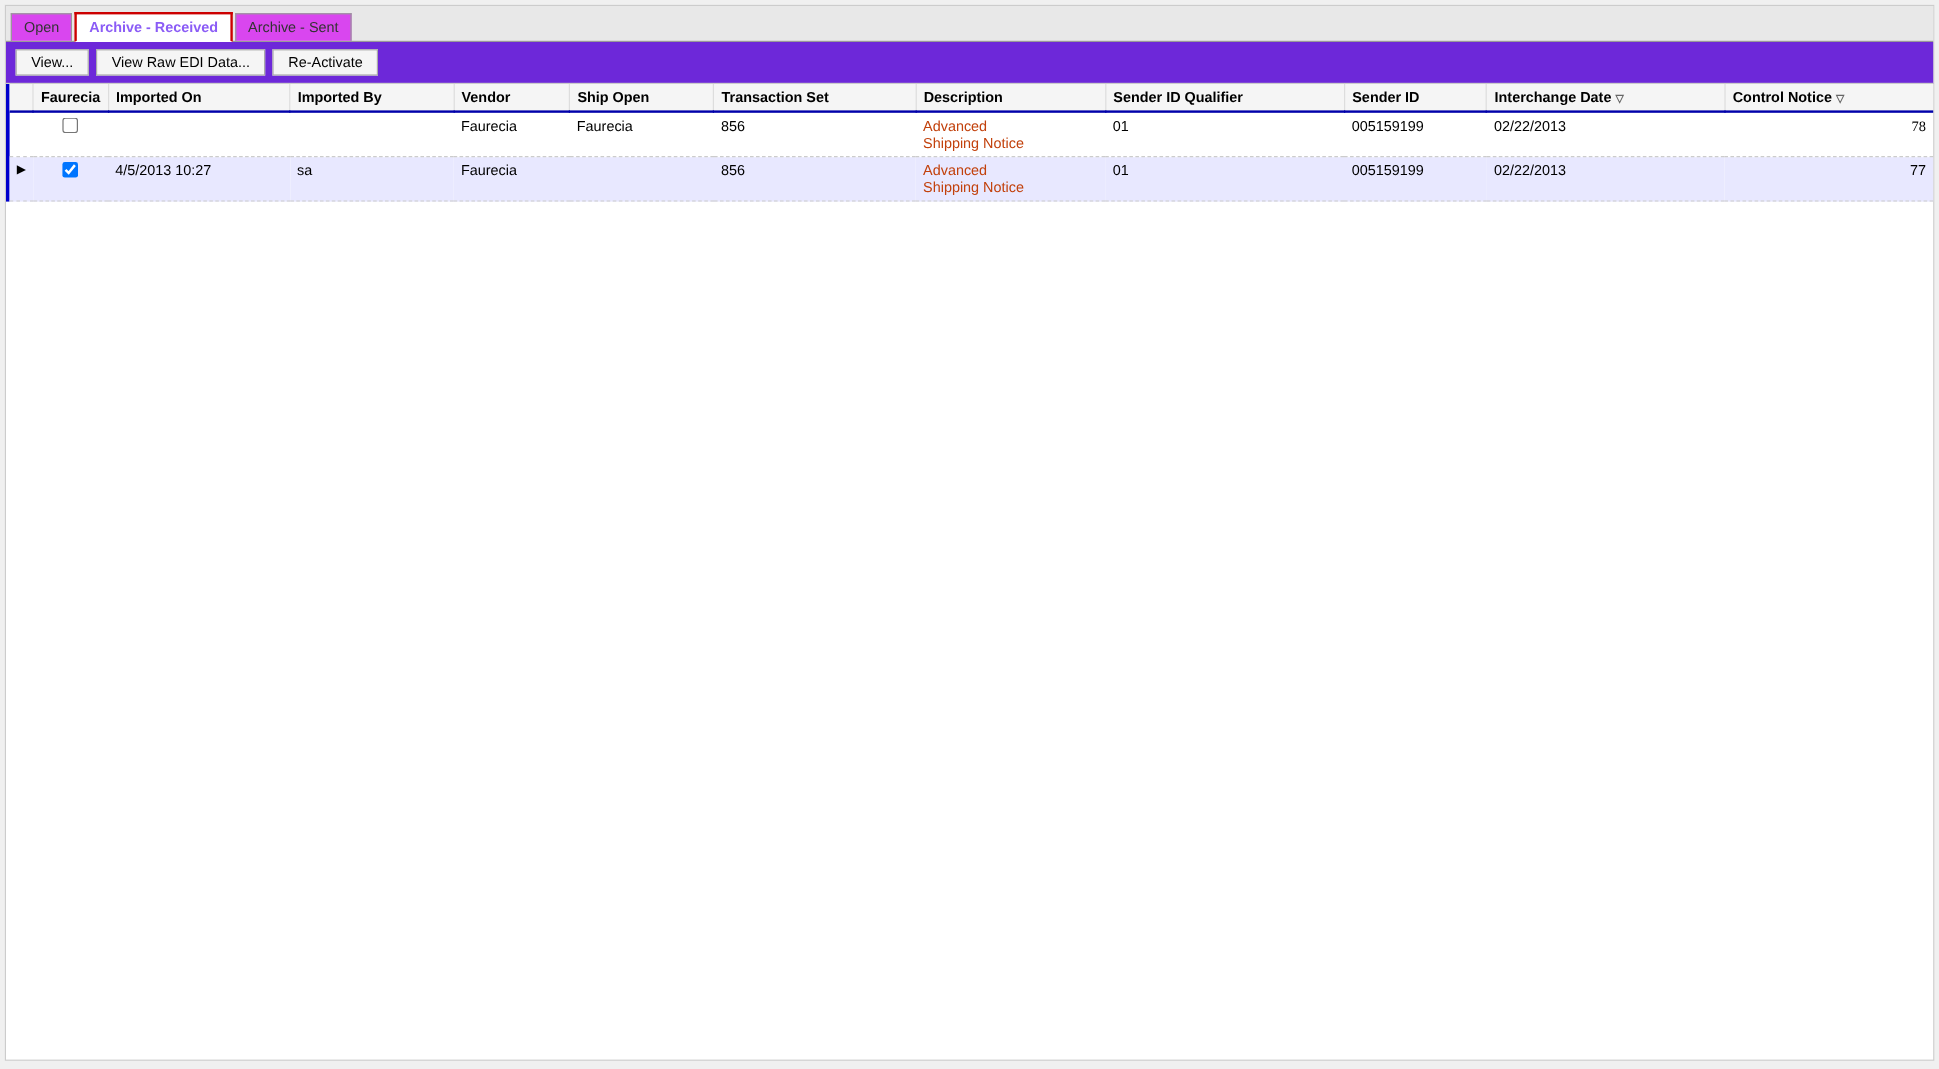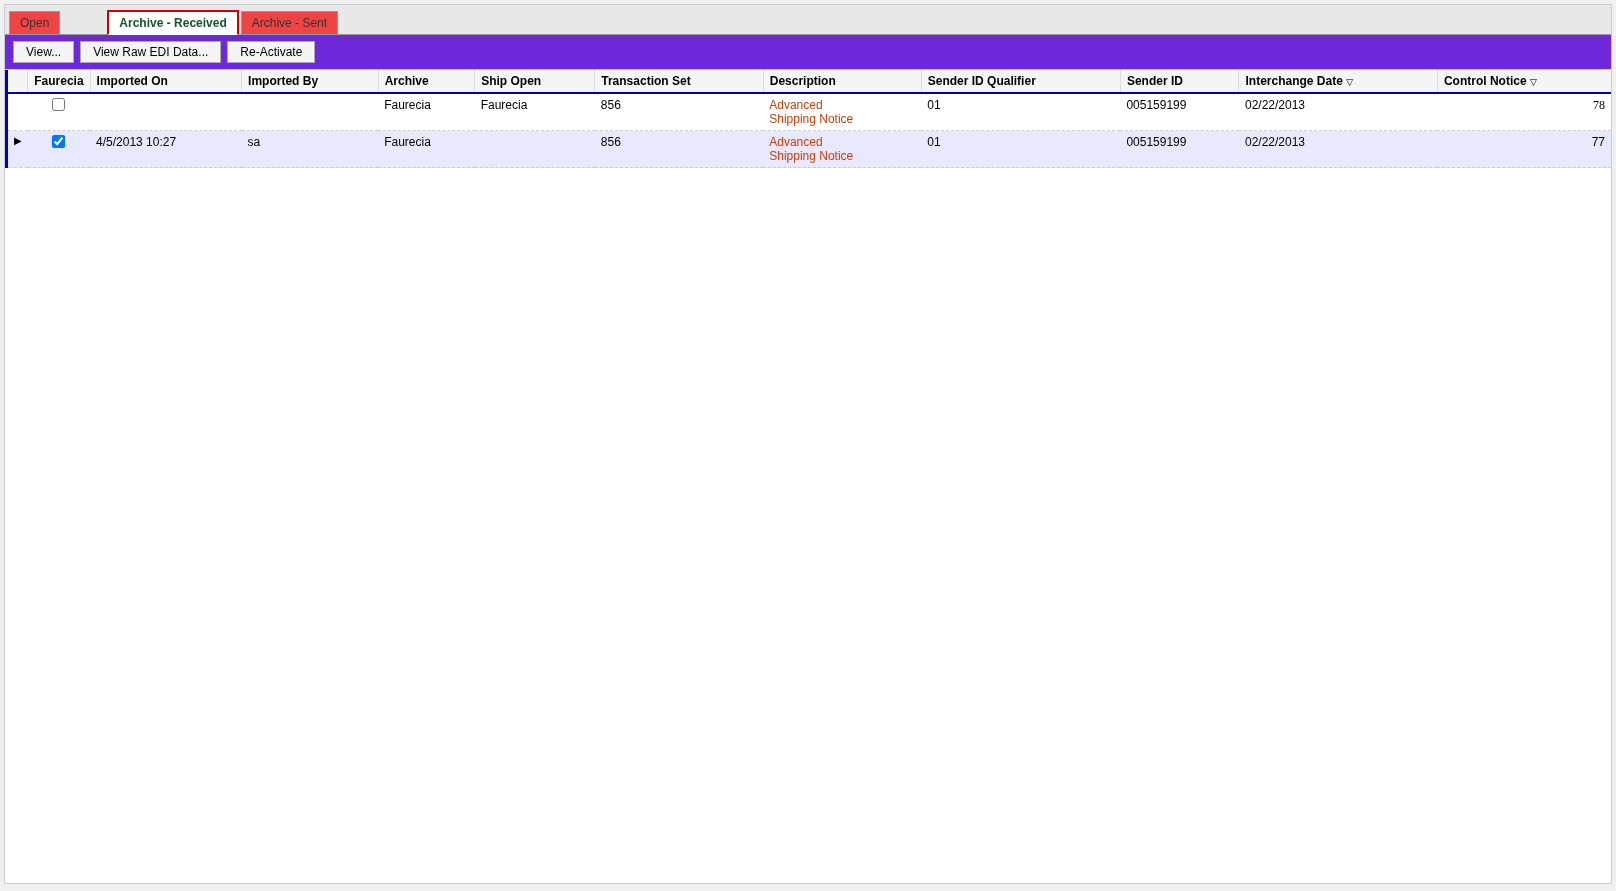--- a/index.html
+++ b/index.html
@@ -20,36 +20,35 @@
       display: flex;
       align-items: flex-end;
       padding: 4px 4px 0 4px;
       background: #e8e8e8;
       border-bottom: 1px solid #999;
     }
     .tab {
       padding: 4px 10px;
       border: 1px solid #999;
       border-bottom: none;
-      background: #ef4444;
+      background: #d946ef;
       cursor: pointer;
       font-size: 12px;
       margin-right: 2px;
       color: #333;
     }
     .tab.active {
       background: #fff;
       border: 2px solid #cc0000;
       border-bottom: 1px solid #fff;
       font-weight: bold;
-      color: #14532d;
+      color: #8b5cf6;
       position: relative;
       bottom: -1px;
       z-index: 2;
-      margin-left: 45px;
     }
     
     .toolbar {
       display: flex;
       align-items: center;
       padding: 6px 8px;
       gap: 6px;
       background: #6d28d9;
       border-bottom: 1px solid #ccc;
     }
@@ -145,21 +144,21 @@
           <th>
             <span>Faurecia</span>
           </th>
           <th>
             <span>Imported On</span>
           </th>
           <th>
             <span>Imported By</span>
           </th>
           <th>
-            <span>Archive</span>
+            <span>Vendor</span>
           </th>
           <th>
             <span>Ship Open</span>
           </th>
           <th>
             <span>Transaction Set</span>
           </th>
           <th>
             <span>Description</span>
           </th>

